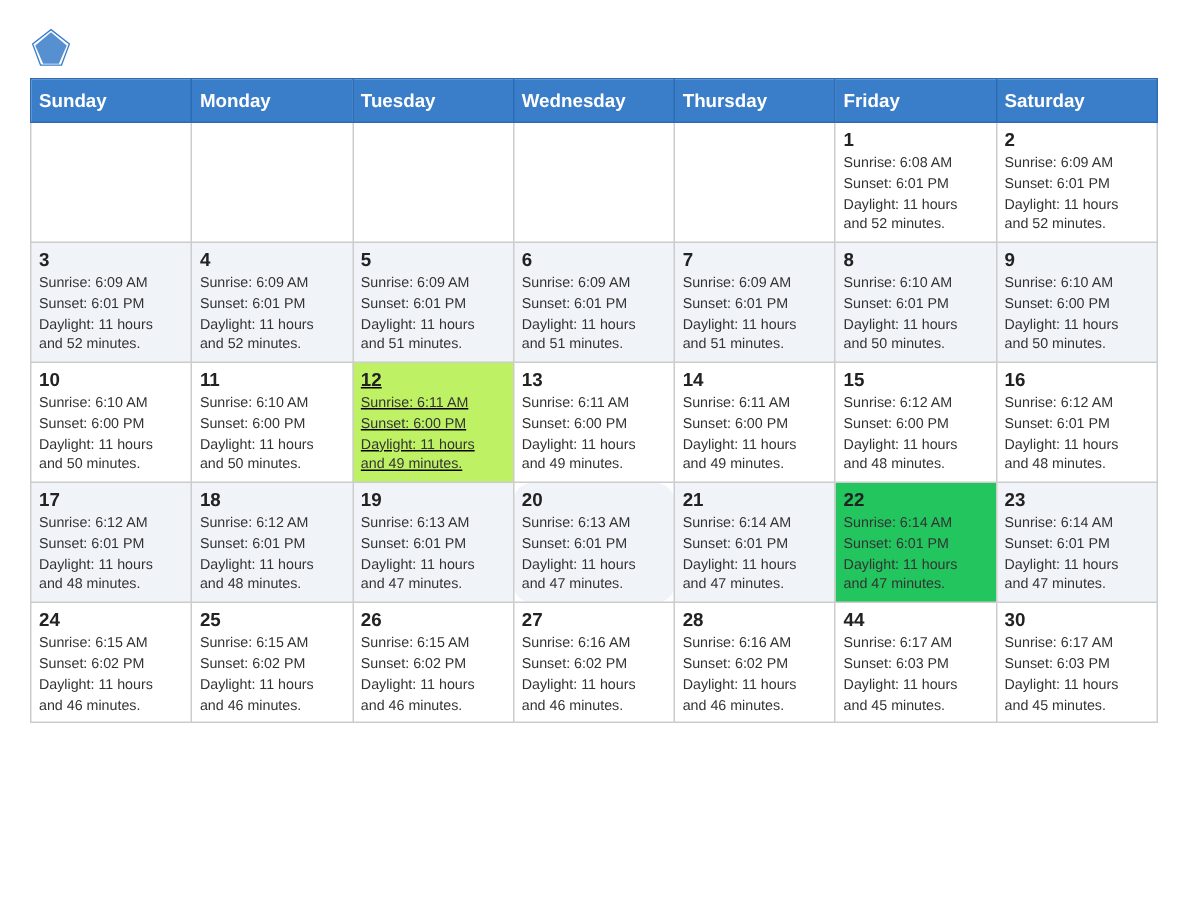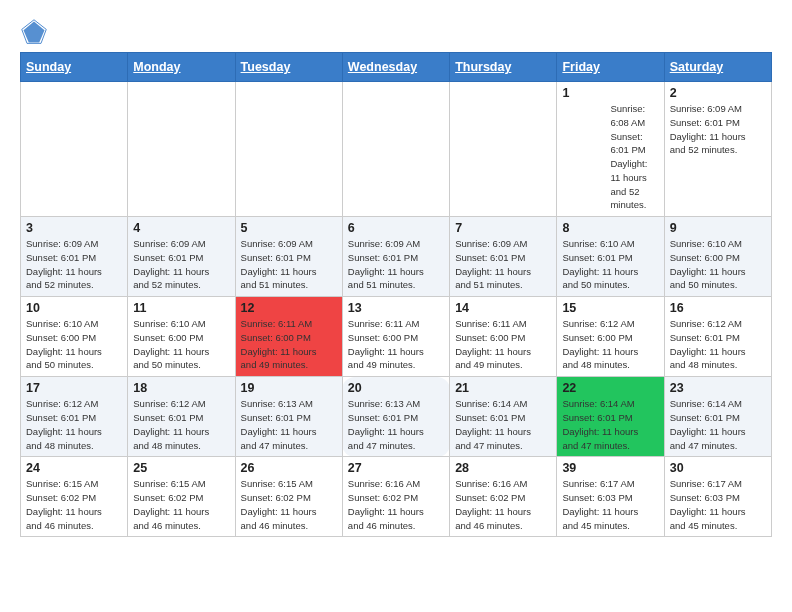--- a/index.html
+++ b/index.html
@@ -56,21 +56,20 @@
       border: 1px solid #ccc;
     }
     .calendar th {
       background: #3a7dc9;
       color: #fff;
       font-size: 12.5px;
       font-weight: bold;
       padding: 7px 5px;
       text-align: left;
       border: 1px solid #2d6cb5;
-      text-decoration: underline;
     }
     .calendar td {
       vertical-align: top;
       border: 1px solid #ccc;
       padding: 4px 5px;
       width: calc(100% / 7);
       min-height: 80px;
       background: #fff;
     }
     .calendar tr:nth-child(odd) td {
@@ -129,21 +128,21 @@
     </thead>
     <tbody id="calendar-body">
     <tr>
           <td class="empty-cell" style="background: rgb(255, 255, 255);"></td>
           <td class="empty-cell" style="background: rgb(255, 255, 255);"></td>
           <td class="empty-cell" style="background: rgb(255, 255, 255);"></td>
           <td class="empty-cell" style="background: rgb(255, 255, 255);"></td>
           <td class="empty-cell" style="background: rgb(255, 255, 255);"></td>
           <td style="background: rgb(255, 255, 255);">
             <div class="day-num">1</div>
-            <div class="day-info" style="white-space: pre-line; margin-left: 48px;">Sunrise: 6:08 AM
+            <div class="day-info" style="white-space: pre-line;">Sunrise: 6:08 AM
 Sunset: 6:01 PM
 Daylight: 11 hours
 and 52 minutes.</div>
           </td>
           <td style="background: rgb(255, 255, 255);">
             <div class="day-num">2</div>
             <div class="day-info" style="white-space: pre-line;">Sunrise: 6:09 AM
 Sunset: 6:01 PM
 Daylight: 11 hours
 and 52 minutes.</div>
@@ -208,21 +207,21 @@
 Daylight: 11 hours
 and 50 minutes.</div>
           </td>
           <td style="background: rgb(255, 255, 255);">
             <div class="day-num">11</div>
             <div class="day-info" style="white-space: pre-line;">Sunrise: 6:10 AM
 Sunset: 6:00 PM
 Daylight: 11 hours
 and 50 minutes.</div>
           </td>
-          <td style="background: #ef4444;">
+          <td style="background: #bef264; text-decoration: underline;">
             <div class="day-num">12</div>
             <div class="day-info" style="white-space: pre-line;">Sunrise: 6:11 AM
 Sunset: 6:00 PM
 Daylight: 11 hours
 and 49 minutes.</div>
           </td>
           <td style="background: rgb(255, 255, 255);">
             <div class="day-num">13</div>
             <div class="day-info" style="white-space: pre-line;">Sunrise: 6:11 AM
 Sunset: 6:00 PM
@@ -332,21 +331,21 @@
 and 46 minutes.</div>
           </td>
           <td style="background: rgb(255, 255, 255);">
             <div class="day-num">28</div>
             <div class="day-info" style="white-space: pre-line;">Sunrise: 6:16 AM
 Sunset: 6:02 PM
 Daylight: 11 hours
 and 46 minutes.</div>
           </td>
           <td style="background: rgb(255, 255, 255);">
-            <div class="day-num">39</div>
+            <div class="day-num">44</div>
             <div class="day-info" style="white-space: pre-line;">Sunrise: 6:17 AM
 Sunset: 6:03 PM
 Daylight: 11 hours
 and 45 minutes.</div>
           </td>
           <td style="background: rgb(255, 255, 255);">
             <div class="day-num">30</div>
             <div class="day-info" style="white-space: pre-line;">Sunrise: 6:17 AM
 Sunset: 6:03 PM
 Daylight: 11 hours

